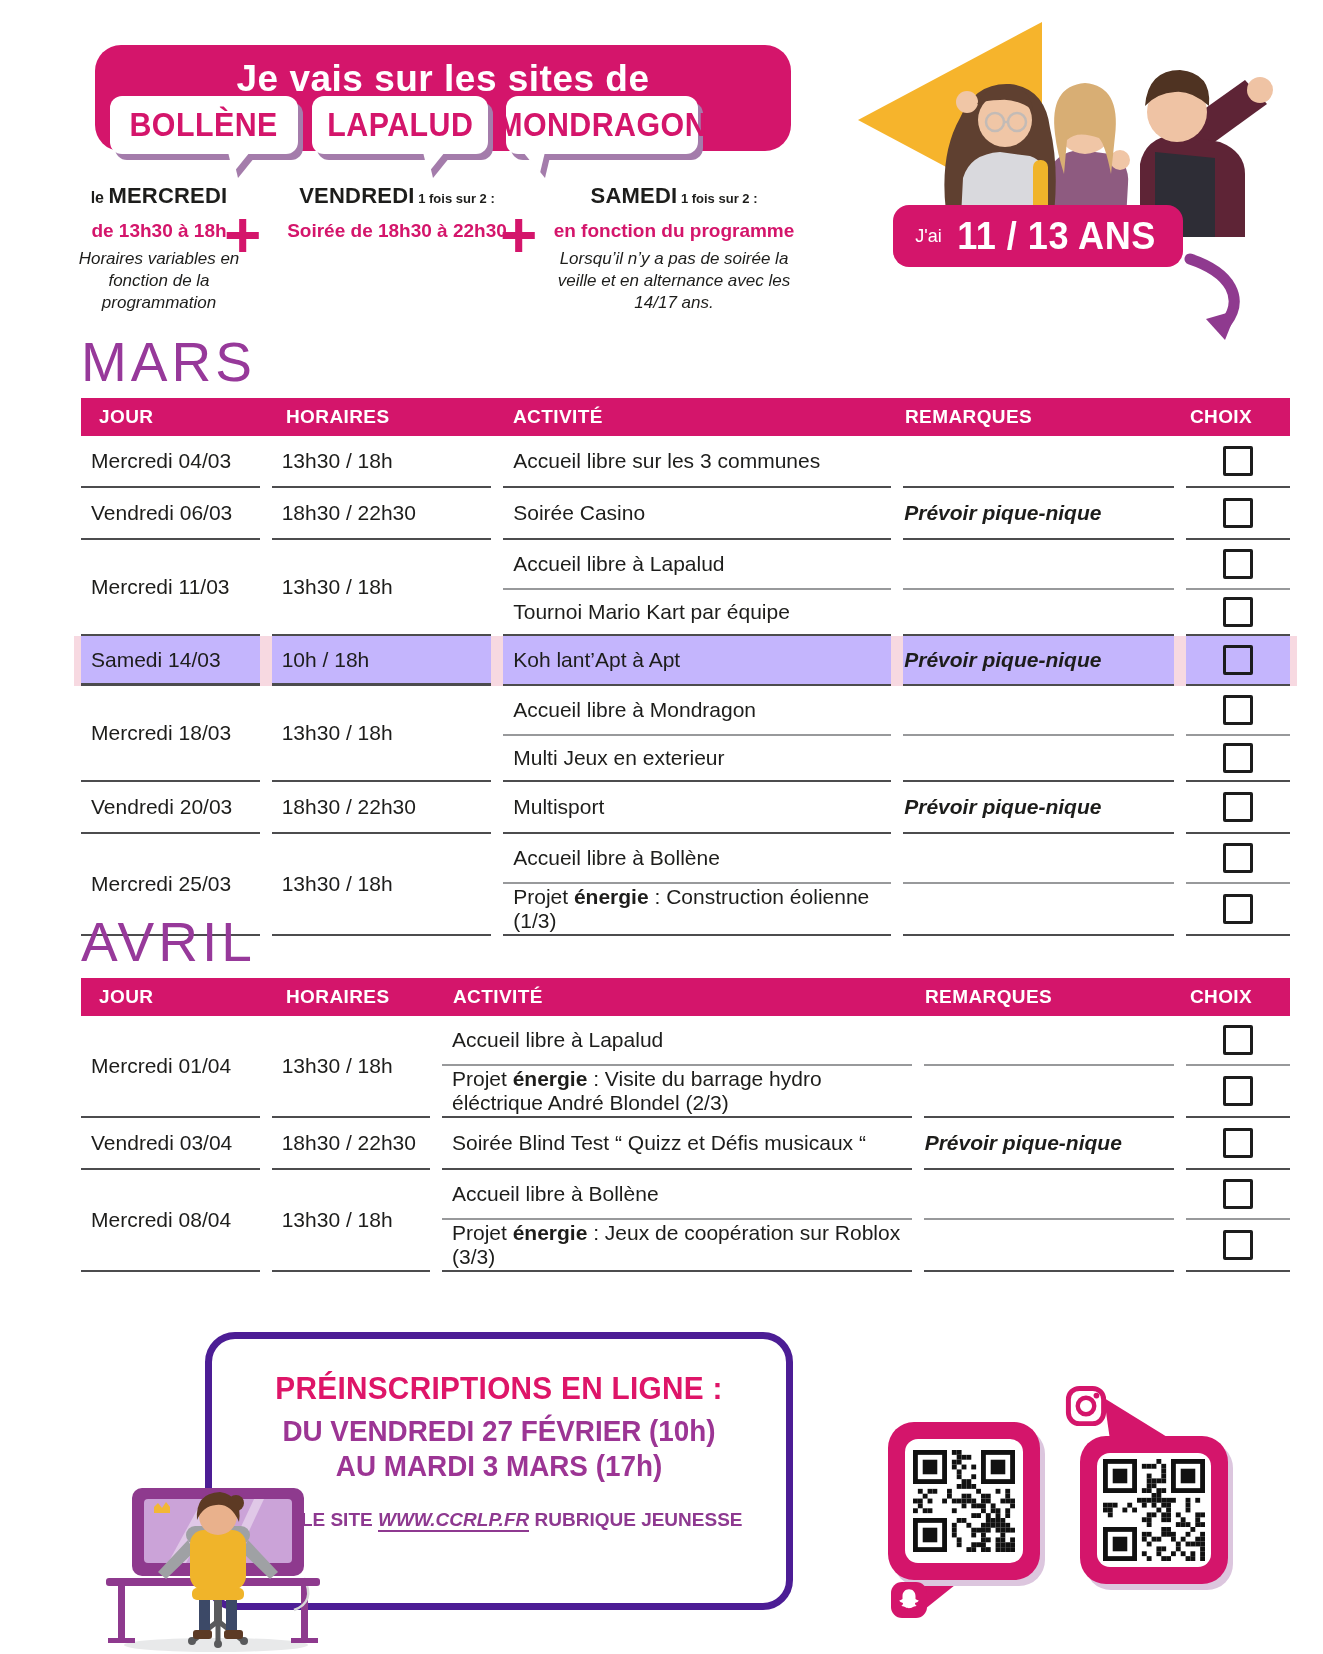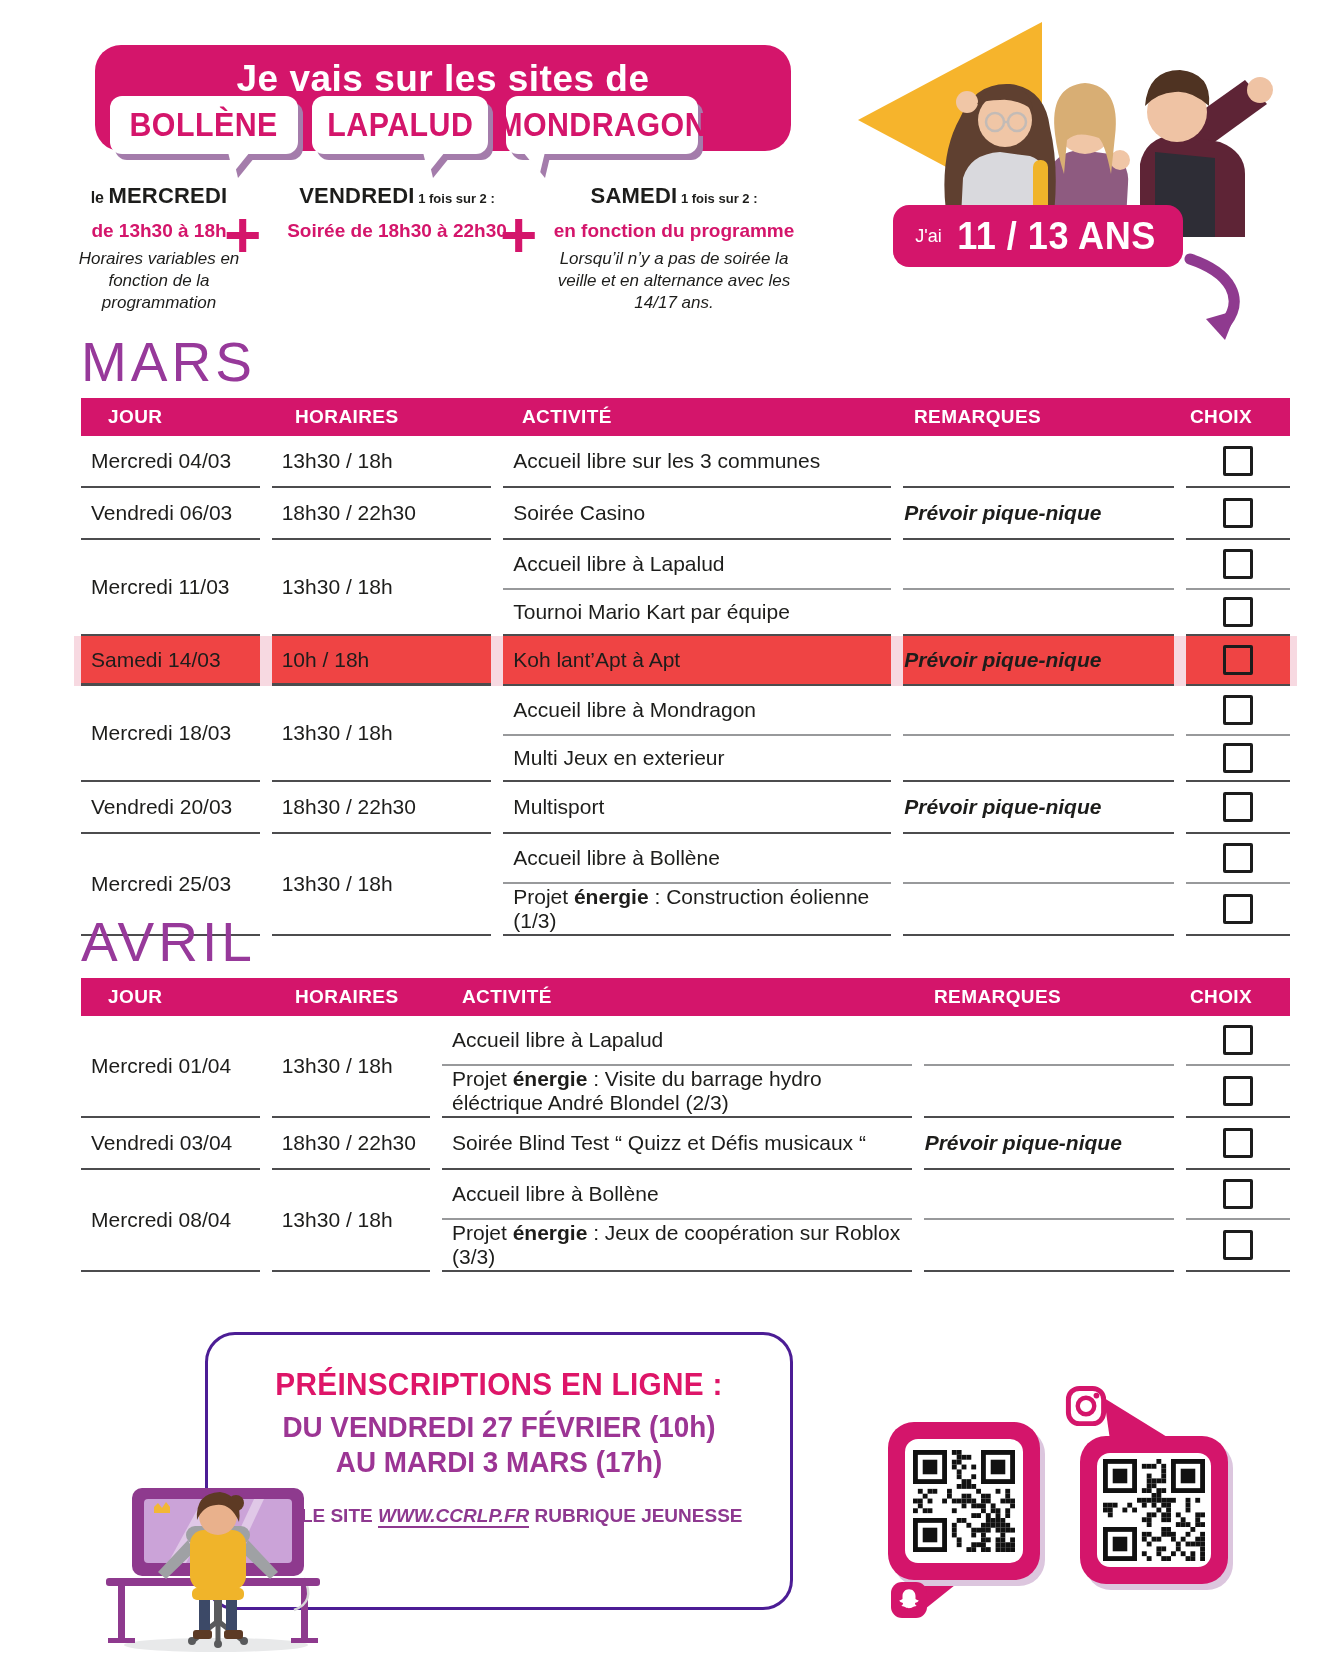--- a/index.html
+++ b/index.html
@@ -38,37 +38,37 @@
   .age-badge{left:893px;top:205px;width:290px;height:62px;background:#d4156b;border-radius:16px;display:flex;align-items:center;justify-content:center;color:#fff;z-index:4;}
   .age-prefix{font-size:18px;margin-right:10px;}
   .age-value{font-size:38px;font-weight:bold;letter-spacing:.5px;transform:scaleX(.95);}
   .arrow-svg{left:1182px;top:253px;}
 
   
   .month{width:1209px;left:81px;}
   .m0{top:334px;} .m1{top:914px;}
   .month-title{margin:0 0 8px 0;font-size:55px;line-height:56px;font-weight:300;letter-spacing:4px;color:#97399a;}
   .thead{display:flex;background:#d4156b;height:38px;align-items:center;width:1209px;}
-  .th{box-sizing:border-box;padding-left:27px;color:#fff;font-weight:bold;font-size:19px;letter-spacing:.4px;white-space:nowrap;}
+  .th{box-sizing:border-box;padding-left:18px;color:#fff;font-weight:bold;font-size:19px;letter-spacing:.4px;white-space:nowrap;}
   .th-choix{text-align:center;padding-left:0;}
   table.sched{border-collapse:separate;border-spacing:12px 0;margin-left:-12px;width:1233px;table-layout:fixed;}
   table.sched td{font-size:21px;vertical-align:middle;box-sizing:border-box;}
   .c-day,.c-hours,.c-act{padding-left:10px;}
   .c-day,.c-hours{border-bottom:2px solid #4c4c4e;}
   tr.single{height:52px;} tr.subrow{height:48px;} tr.hl{height:50px;}
   tr.gend .c-act,tr.gend .c-rem,tr.gend .c-choix{border-bottom:2px solid #4c4c4e;}
   td.sub{border-top:2px solid #98999b;}
   .c-rem{font-style:italic;font-weight:600;font-size:20px;}
   .c-choix{text-align:center;}
-  tr.hl td{background:#ef4444;box-shadow:7px 0 0 #f7d9e1,-7px 0 0 #f7d9e1;}
+  tr.hl td{background:#c4b5fd;box-shadow:7px 0 0 #f7d9e1,-7px 0 0 #f7d9e1;}
   tr.hl td{border-bottom-width:3px;}
   .checkbox{display:inline-block;width:24px;height:24px;border:3px solid #1c1c1c;border-radius:2px;background:transparent;vertical-align:middle;}
 
   
-  .preins{left:205px;top:1332px;width:588px;height:278px;border:3px solid #4c1d95;border-radius:30px;box-sizing:border-box;text-align:center;z-index:2;background:#fff;}
+  .preins{left:205px;top:1332px;width:588px;height:278px;border:7px solid #4c1d95;border-radius:30px;box-sizing:border-box;text-align:center;z-index:2;background:#fff;}
   .preins-title{margin-top:32px;color:#de1568;font-size:31px;font-weight:bold;letter-spacing:.3px;transform:scaleX(.96);}
   .preins-l2{margin-top:8px;color:#9c3594;font-size:29px;font-weight:bold;transform:scaleX(.96);}
   .preins-l3{margin-top:2px;color:#9c3594;font-size:29px;font-weight:bold;transform:scaleX(.96);}
   .preins-web{margin-top:26px;color:#8e3990;font-size:19px;font-weight:bold;}
   .weblink{font-style:italic;text-decoration:none;color:#8e3990;border-bottom:2.5px solid #8e3990;cursor:pointer;}
   .mascot{left:98px;top:1480px;z-index:5;}
 
   .qr-bubble{background:#d4156b;border-radius:26px;box-shadow:5px 6px 0 #dcc6de;z-index:3;}
   .qb1{left:888px;top:1422px;width:152px;height:158px;}
   .qb2{left:1080px;top:1436px;width:148px;height:148px;}

